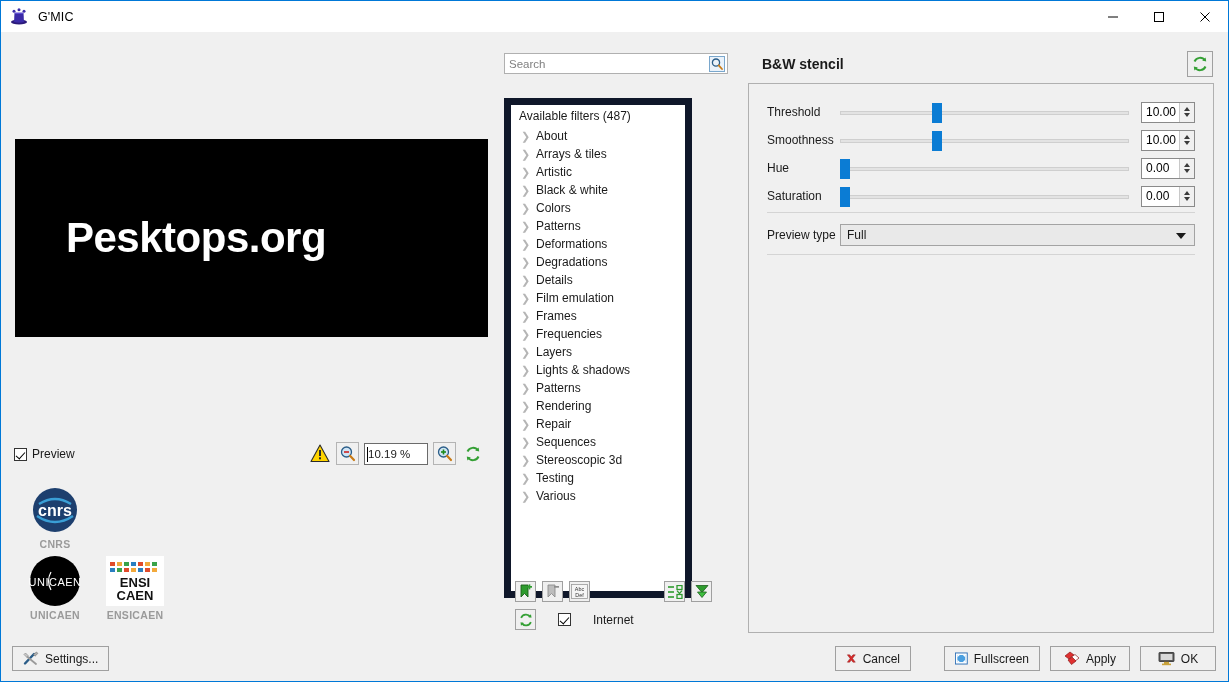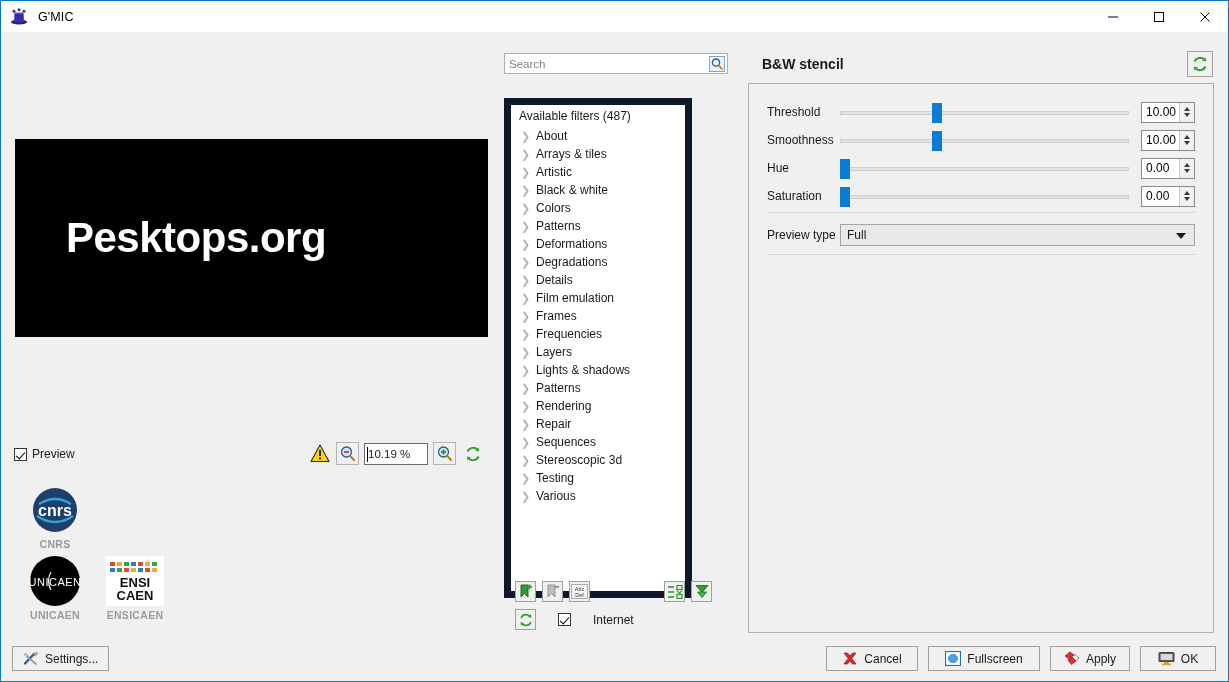--- a/index.html
+++ b/index.html
@@ -282,22 +282,22 @@
     height: 25px;
     background: #f0f0f0; border: 1px solid #a0a0a0;
     display: inline-flex; align-items: center; justify-content: center;
     gap: 6px; padding: 0 10px; font-size: 12px;
   }
   #settings-btn { position: absolute; left: 11px; top: 6px; }
   #footer-right {
     position: absolute; right: 12px; top: 6px;
     display: flex; gap: 10px;
   }
-  #cancel-btn   { width: 92px; text-align: center; }
-  #fullscreen-btn { width: 112px; }
+  #cancel-btn   { width: 76px; text-align: center; }
+  #fullscreen-btn { width: 96px; margin-left: 23px; }
   #apply-btn    { width: 80px; }
   #ok-btn       { width: 76px; }
   .btn-label { white-space: nowrap; }
 </style>
 </head>
 <body>
 
 <div id="app">
 
   <div id="titlebar">

